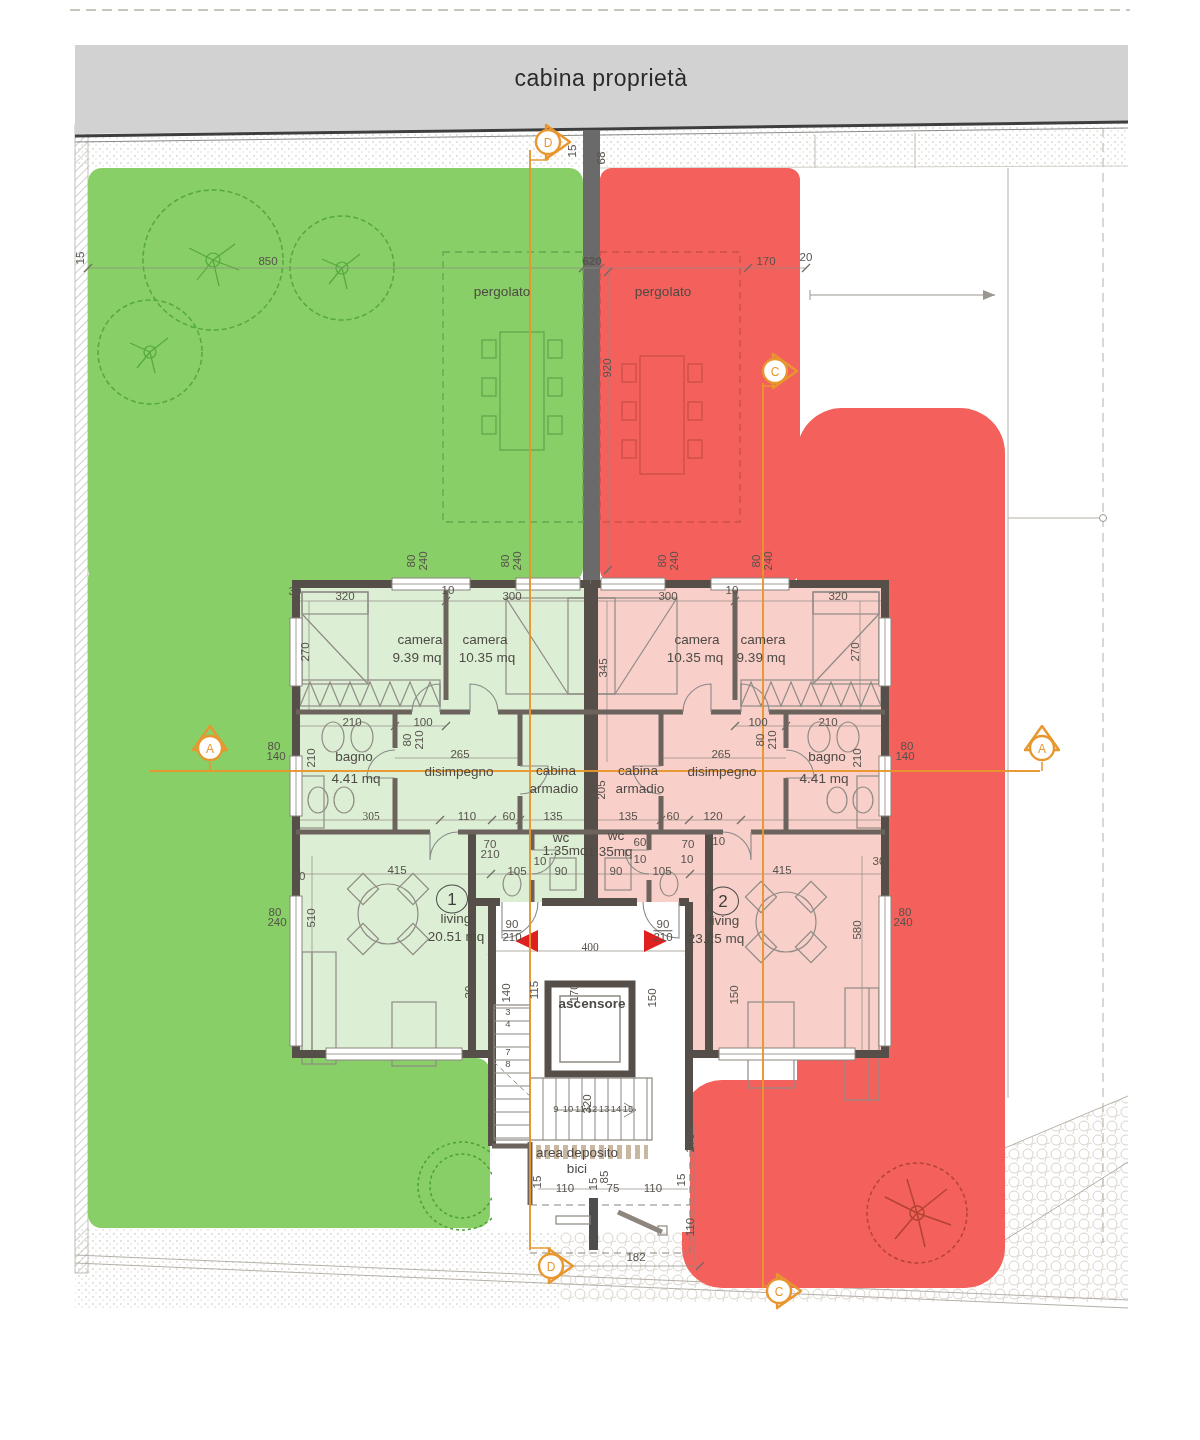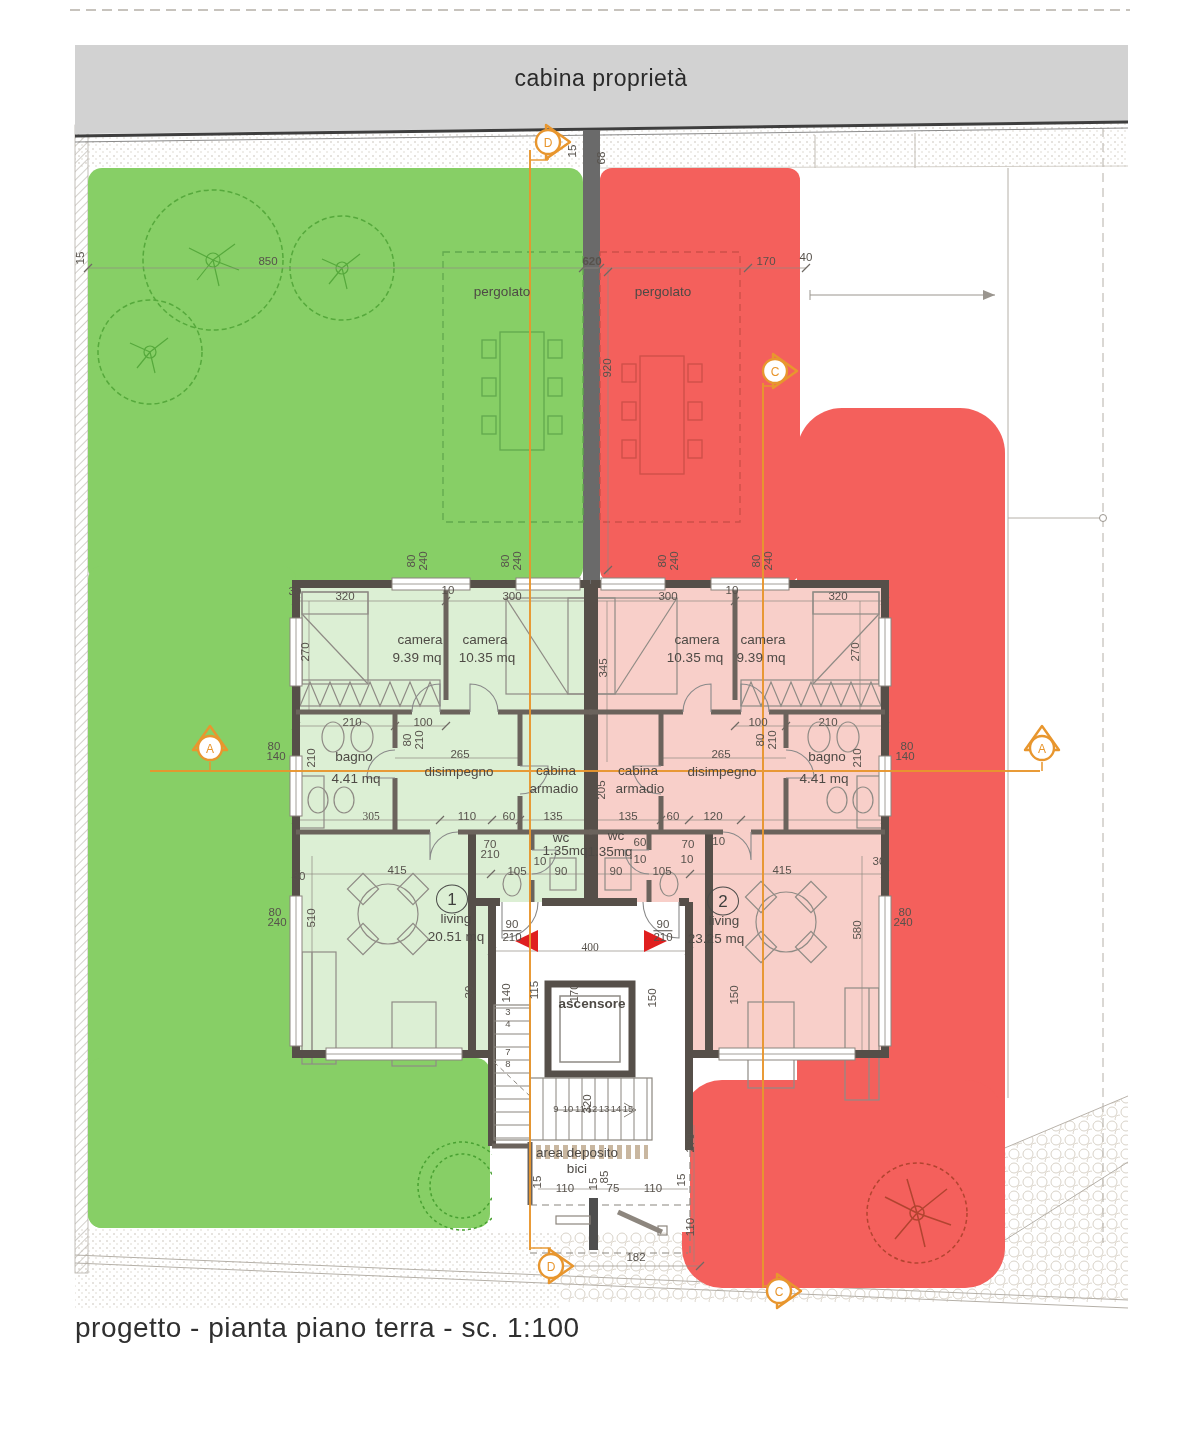--- a/index.html
+++ b/index.html
@@ -321,21 +321,21 @@
     </g>
   </g>
 </svg>
 
 <div id="label-layer">
       <span class="lbl dim" style="left: 268px; top: 262px; transform: translate(-50%, -50%);">850</span>
       <span class="lbl dim" style="left: 81px; top: 258px; transform: translate(-50%, -50%) rotate(-90deg);">15</span>
       <span class="lbl dim" style="left: 592px; top: 262px; transform: translate(-50%, -50%); font-weight: bold;">620</span>
       <span class="lbl dim" style="left: 608px; top: 368px; transform: translate(-50%, -50%) rotate(-90deg);">920</span>
       <span class="lbl dim" style="left: 766px; top: 262px; transform: translate(-50%, -50%);">170</span>
-      <span class="lbl dim" style="left: 806px; top: 258px; transform: translate(-50%, -50%);">40</span>
+      <span class="lbl dim" style="left: 806px; top: 258px; transform: translate(-50%, -50%);">20</span>
       <span class="lbl dim" style="left: 573px; top: 151px; transform: translate(-50%, -50%) rotate(-90deg);">15</span>
       <span class="lbl dim" style="left: 602px; top: 158px; transform: translate(-50%, -50%) rotate(-90deg);">68</span>
       <span class="lbl dim" style="left: 295px; top: 592px; transform: translate(-50%, -50%);">30</span>
       <span class="lbl dim" style="left: 345px; top: 597px; transform: translate(-50%, -50%);">320</span>
       <span class="lbl dim" style="left: 512px; top: 597px; transform: translate(-50%, -50%);">300</span>
       <span class="lbl dim" style="left: 668px; top: 597px; transform: translate(-50%, -50%);">300</span>
       <span class="lbl dim" style="left: 838px; top: 597px; transform: translate(-50%, -50%);">320</span>
       <span class="lbl dim" style="left: 448px; top: 591px; transform: translate(-50%, -50%);">10</span>
       <span class="lbl dim" style="left: 732px; top: 591px; transform: translate(-50%, -50%);">10</span>
       <span class="lbl dim" style="left: 306px; top: 652px; transform: translate(-50%, -50%) rotate(-90deg);">270</span>
@@ -457,15 +457,14 @@
       <span class="lbl tiny" style="left: 580px; top: 1109px; transform: translate(-50%, -50%); text-align: center;">11</span>
       <span class="lbl tiny" style="left: 592px; top: 1109px; transform: translate(-50%, -50%);">12</span>
       <span class="lbl tiny" style="left: 604px; top: 1109px; transform: translate(-50%, -50%);">13</span>
       <span class="lbl tiny" style="left: 616px; top: 1109px; transform: translate(-50%, -50%);">14</span>
       <span class="lbl tiny" style="left: 628px; top: 1109px; transform: translate(-50%, -50%);">15</span>
       <div class="badge" style="left: 452px; top: 899px;">1</div>
       <div class="badge" style="left: 723px; top: 901px;">2</div>
     </div>
 
 <div class="band-label">cabina proprietà</div>
-<div class="title-block">progetto - pianta piano terra - sc. 1:100</div>
 
 </div>
 
 </body></html>

